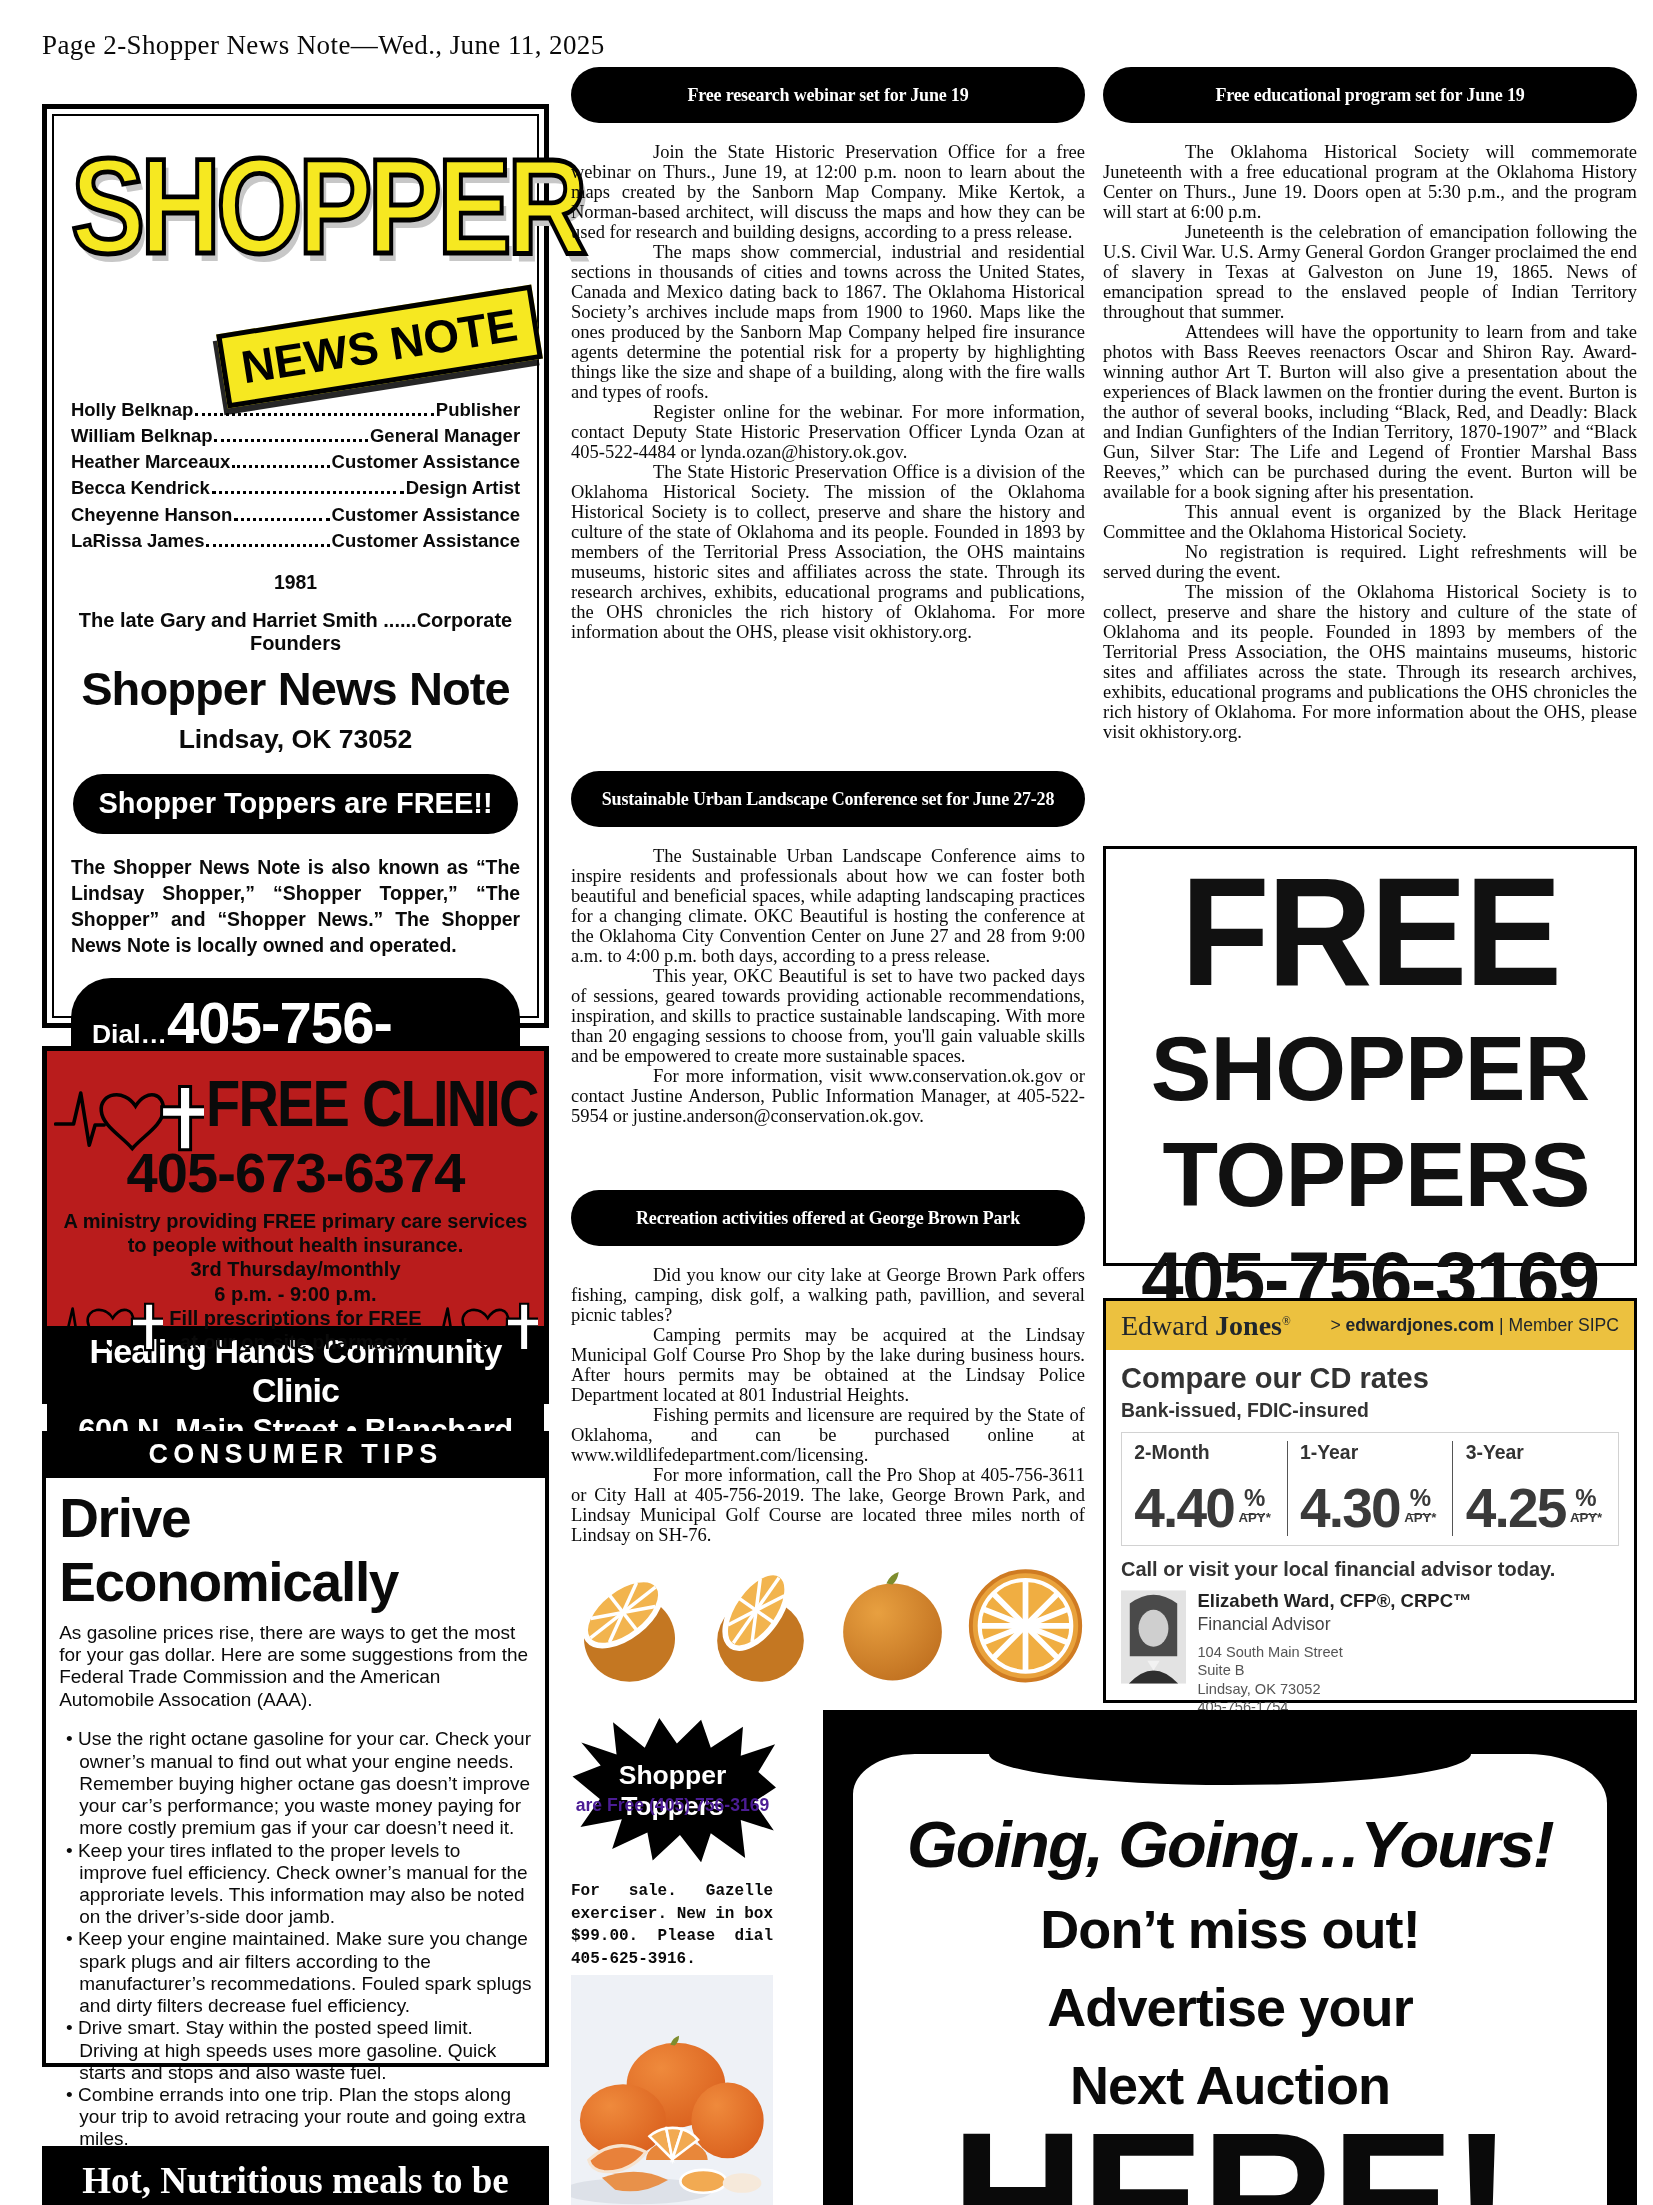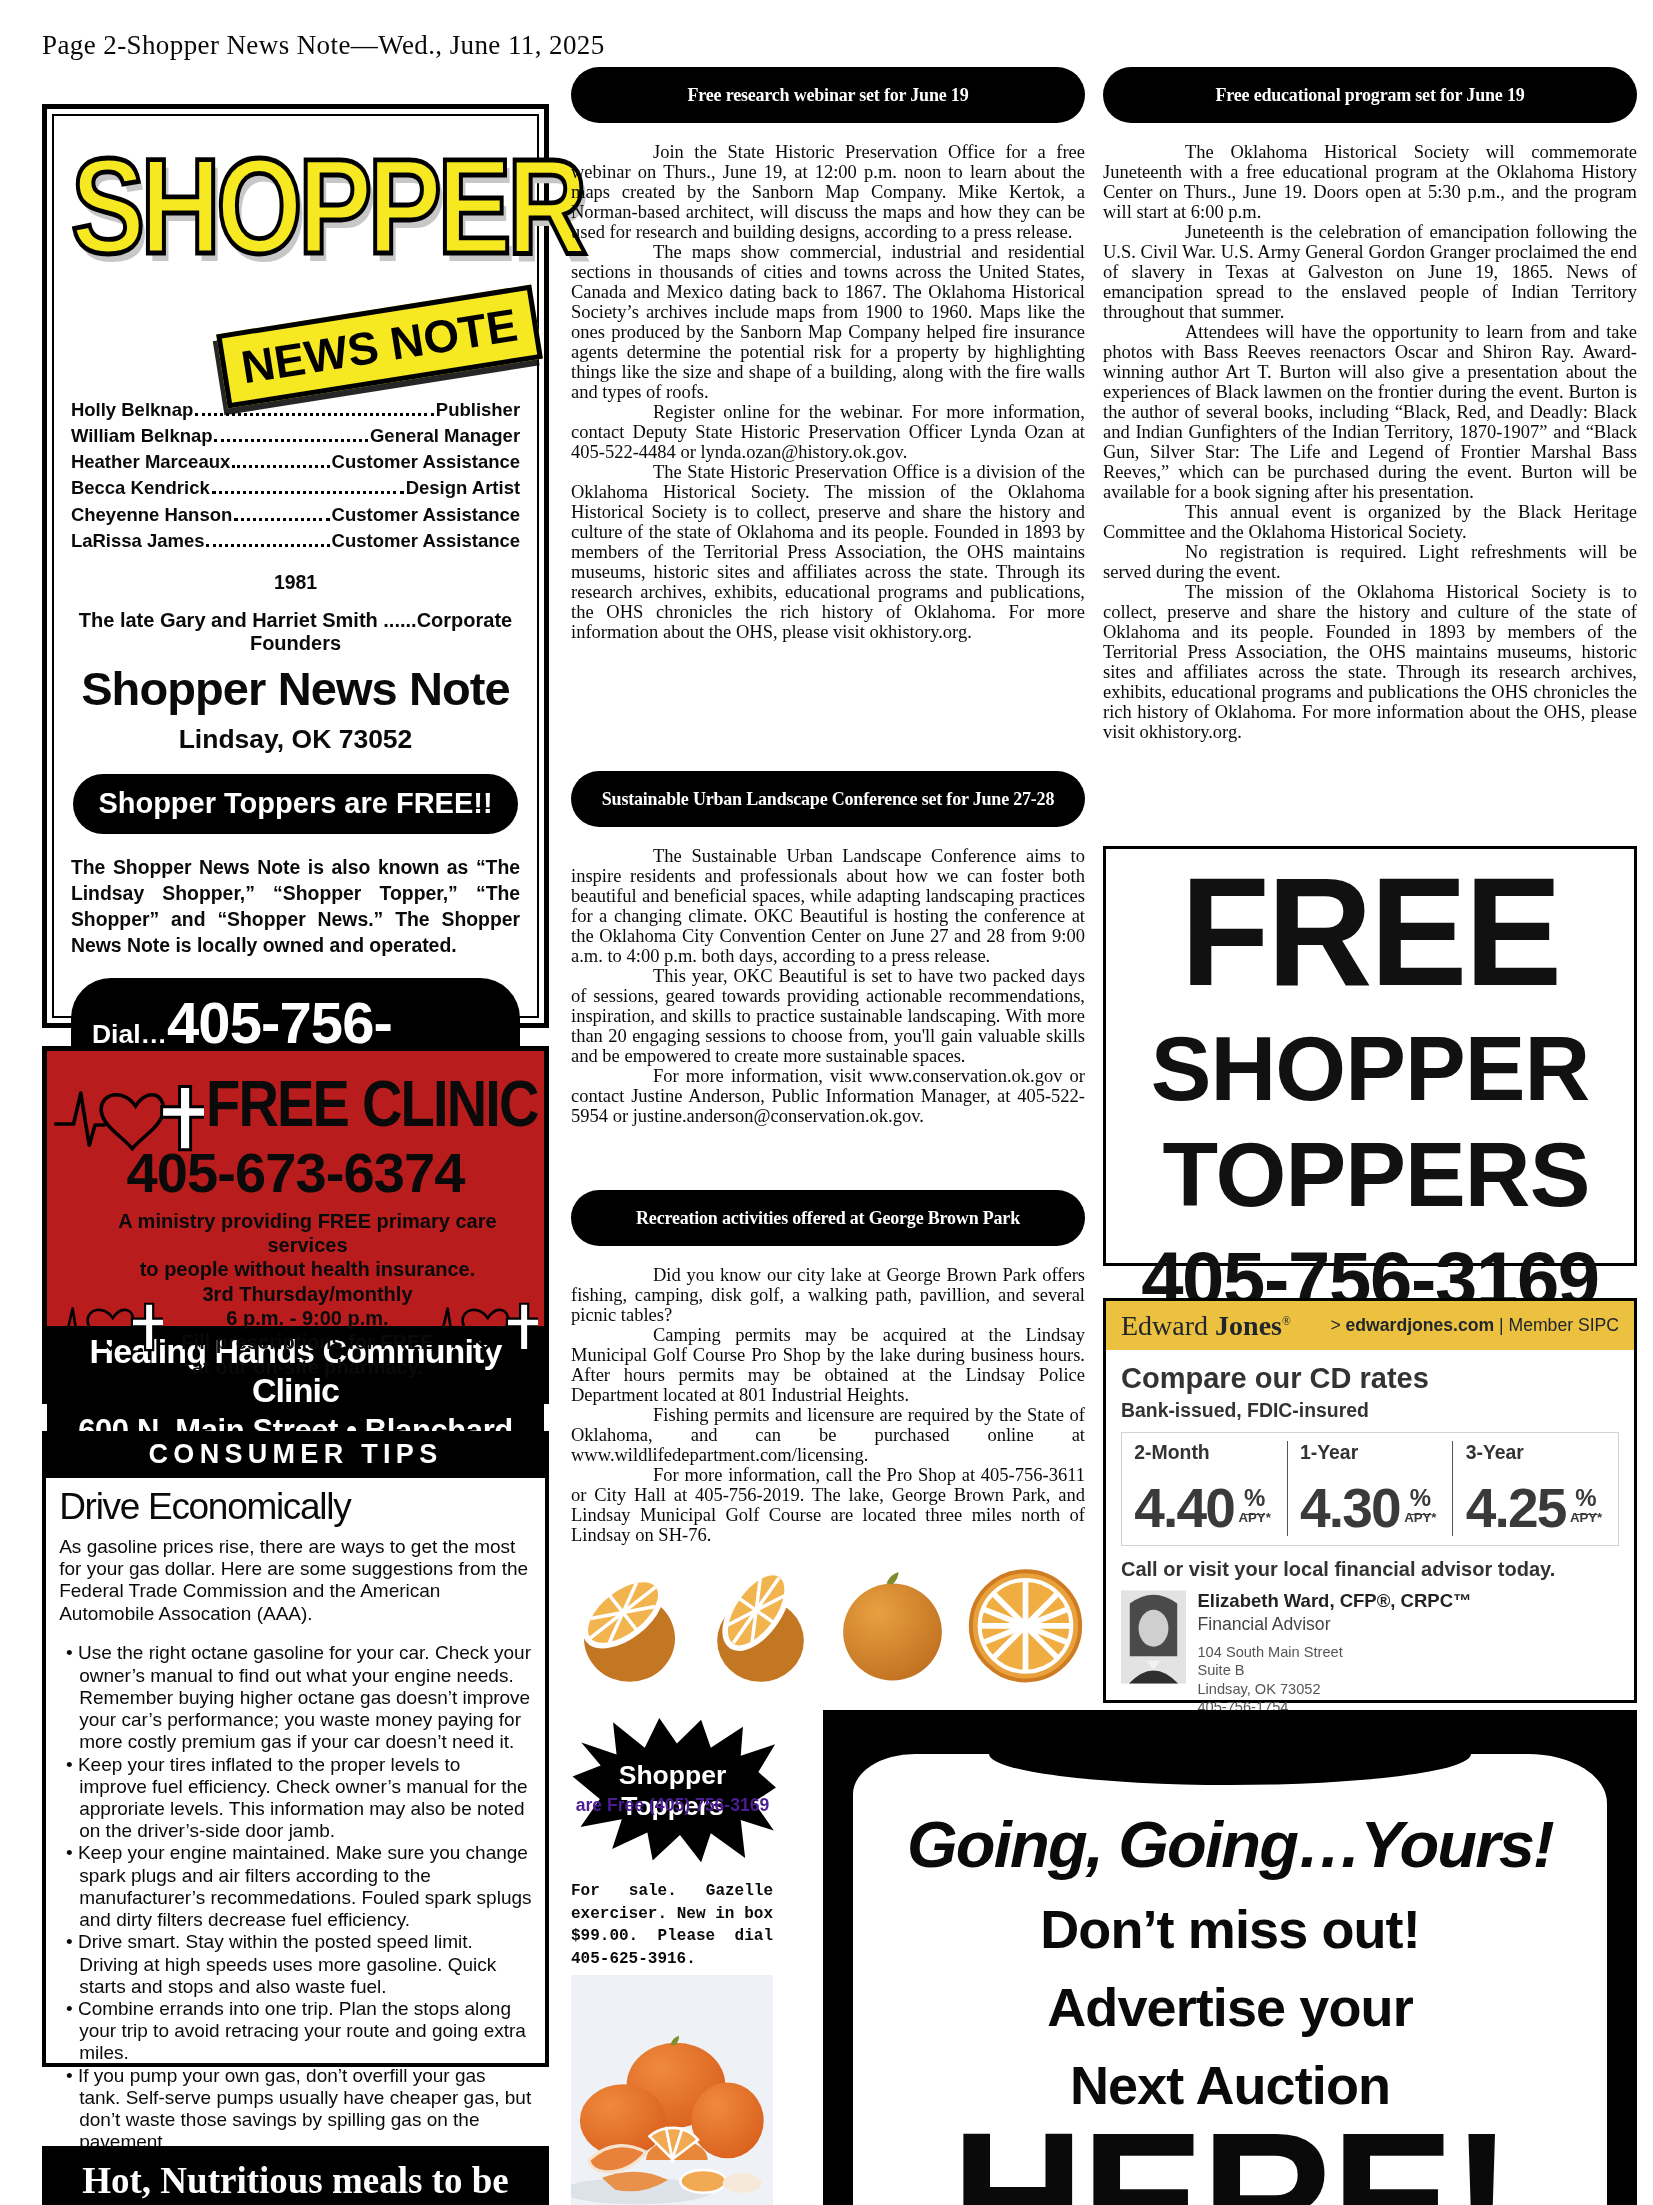--- a/index.html
+++ b/index.html
@@ -47,34 +47,34 @@
   #dial-box .r2 { display:flex; align-items:center; justify-content:center; gap:26.5px; margin-top:0.9px; }
   #fax { font-family:"Liberation Sans", sans-serif; font-weight:700; font-size:27px; }
   .phone-glyph { font-size:38px; line-height:1; }
 
   
   #clinic { left:42px; top:1046px; width:507px; height:358px; border:5.7px solid #000; background:#b91c1c; }
   #clinic .top { position:relative; height:227px; padding:8px 10.6px 0; }
   #clinic-title { font-family:"Liberation Sans", sans-serif; font-weight:900; font-size:56px; letter-spacing:-1.8px;
     position:absolute; left:159px; top:15px; transform:scaleY(1.15); transform-origin:top left; }
   #clinic-phone { font-family:"Liberation Sans", sans-serif; font-weight:800; font-size:56px; text-align:center; margin-top:81px; letter-spacing:-0.9px; }
-  #clinic .lines { text-align:center; font-family:"Liberation Sans", sans-serif; font-weight:700; font-size:20px; line-height:1.22; margin-top:3.5px;margin-left:24px; }
+  #clinic .lines { text-align:center; font-family:"Liberation Sans", sans-serif; font-weight:700; font-size:20px; line-height:1.22; margin-top:3.5px; }
   #clinic-band { background:#000; color:#fff; text-align:center; padding:6.2px 0 8px; margin-top:48px; }
   #clinic-band .b1 { font-family:"Liberation Sans", sans-serif; font-weight:800; font-size:34px; letter-spacing:-0.9px; }
   #clinic-band .b2 { font-family:"Liberation Sans", sans-serif; font-weight:800; font-size:31px; letter-spacing:-0.4px; margin-top:2.6px; }
   .ekg-top { position:absolute; left:7px; top:17.6px; width:150px; height:97px; }
   .ekg-sm-l { position:absolute; left:6.2px; top:238px; width:110px; height:75px; }
   .ekg-sm-r { position:absolute; right:6.2px; top:238px; width:110px; height:75px; }
 
   
   #consumer { left:42px; top:1431px; width:507px; height:632px; }
   #consumer .hdr { background:#000; color:#fff; text-align:center; font-family:"Liberation Sans", sans-serif;
     font-weight:700; font-size:27px; letter-spacing:5.3px; padding:8px 0; }
   #consumer .bd { border:4.9px solid #000; border-top:none; height:calc(100% - 43px); padding:8px 13.2px; }
-  #ct-title { font-family:"Liberation Sans", sans-serif; font-weight:400; font-size:37px; letter-spacing:-1.3px; }
+  #ct-title { font-family:"Liberation Sans", sans-serif; font-weight:700; font-size:55px; letter-spacing:-1.3px; }
   #ct-intro { font-family:"Liberation Sans", sans-serif; font-size:19px; line-height:1.17; margin-top:8px; }
   .ct-b { font-family:"Liberation Sans", sans-serif; font-size:19px; line-height:1.17; padding-left:20px; text-indent:-13.2px; }
   .ct-b::before { content:"• "; }
   #ct-bullets { margin-top:17.6px; }
   #ct-foot { display:flex; justify-content:space-between; align-items:flex-end; margin-top:15px; }
   #aarp { width:146px; height:88px; }
 
   
   #meals-hdr { left:42px; top:2146px; width:507px; height:70px; background:#000; color:#fff;
     text-align:center; font-weight:700; font-size:37px; line-height:70px; }

